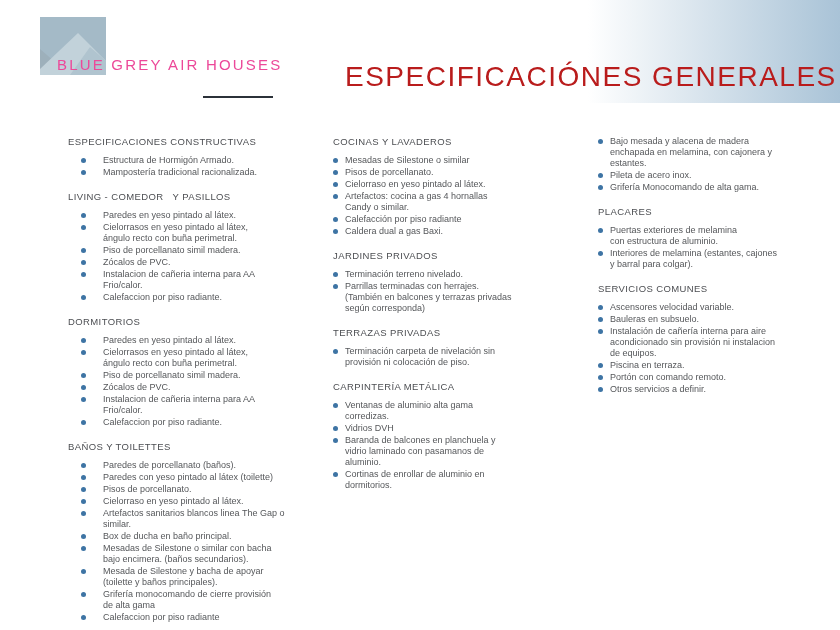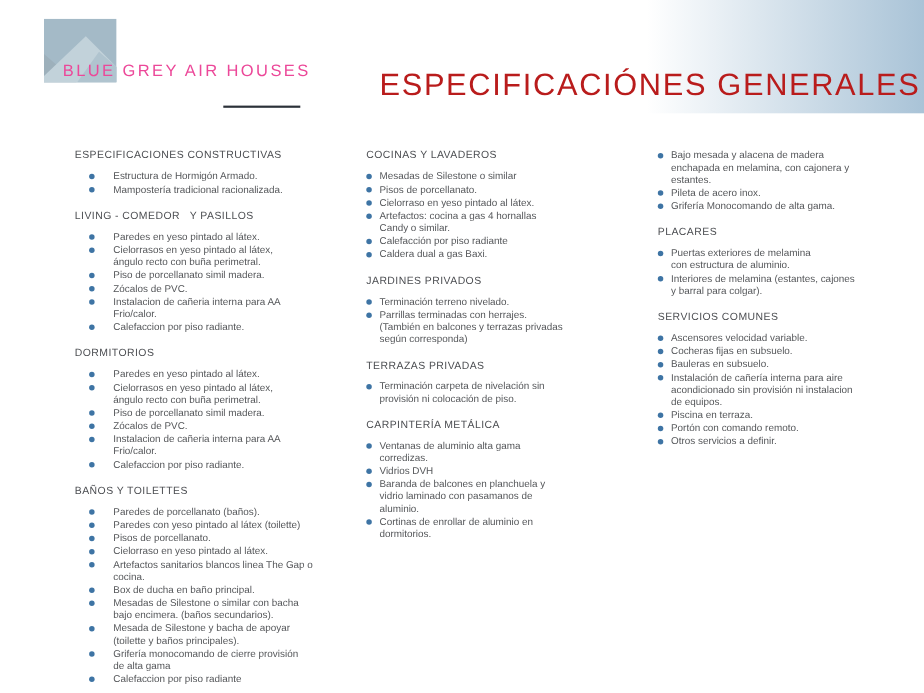--- a/index.html
+++ b/index.html
@@ -168,21 +168,21 @@
             <li class="spec-item">
               <span class="bullet" style="background: rgb(62, 116, 164);"></span>
               <span class="item-text">Pisos de porcellanato.</span>
             </li>
             <li class="spec-item">
               <span class="bullet" style="background: rgb(62, 116, 164);"></span>
               <span class="item-text">Cielorraso en yeso pintado al látex.</span>
             </li>
             <li class="spec-item">
               <span class="bullet" style="background: rgb(62, 116, 164);"></span>
-              <span class="item-text">Artefactos sanitarios blancos linea The Gap o cocina.</span>
+              <span class="item-text">Artefactos sanitarios blancos linea The Gap o similar.</span>
             </li>
             <li class="spec-item">
               <span class="bullet" style="background: rgb(62, 116, 164);"></span>
               <span class="item-text">Box de ducha en baño principal.</span>
             </li>
             <li class="spec-item">
               <span class="bullet" style="background: rgb(62, 116, 164);"></span>
               <span class="item-text">Mesadas de Silestone o similar con bacha
 bajo encimera. (baños secundarios).</span>
             </li>
@@ -321,24 +321,20 @@
         </div>
         <div class="section">
           <div class="section-heading">SERVICIOS COMUNES</div>
           <ul class="spec-list">
             <li class="spec-item">
               <span class="bullet" style="background: rgb(62, 116, 164);"></span>
               <span class="item-text">Ascensores velocidad variable.</span>
             </li>
             <li class="spec-item">
               <span class="bullet" style="background: rgb(62, 116, 164);"></span>
-              <span class="item-text">Cocheras fijas en subsuelo.</span>
-            </li>
-            <li class="spec-item">
-              <span class="bullet" style="background: rgb(62, 116, 164);"></span>
               <span class="item-text">Bauleras en subsuelo.</span>
             </li>
             <li class="spec-item">
               <span class="bullet" style="background: rgb(62, 116, 164);"></span>
               <span class="item-text">Instalación de cañería interna para aire
 acondicionado sin provisión ni instalacion
 de equipos.</span>
             </li>
             <li class="spec-item">
               <span class="bullet" style="background: rgb(62, 116, 164);"></span>

